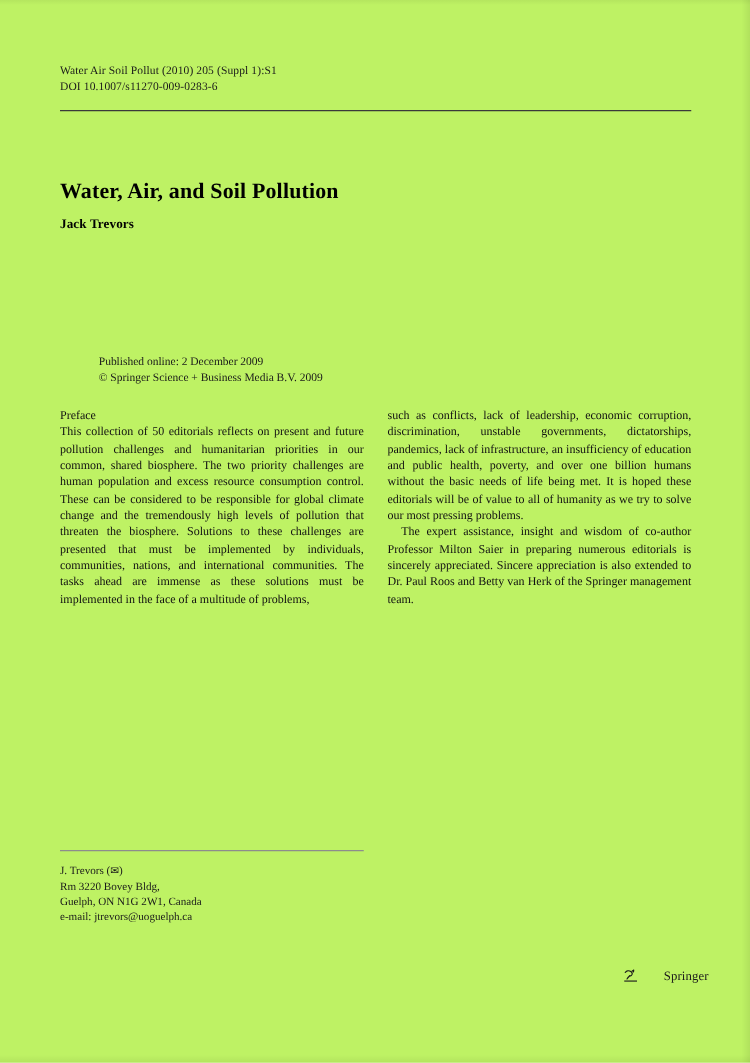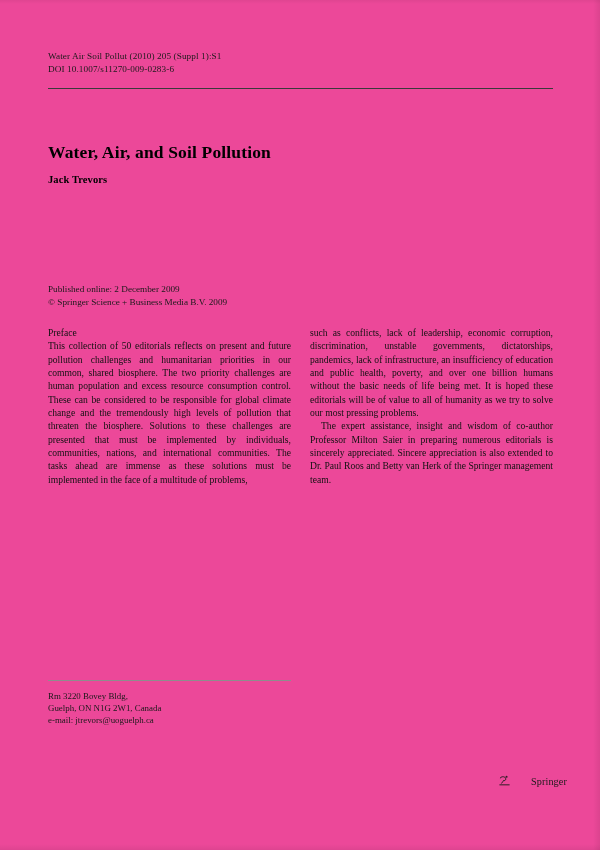--- a/index.html
+++ b/index.html
@@ -12,21 +12,21 @@
     background: #ffffff;
     font-family: "Liberation Serif", "DejaVu Serif", serif;
     color: #000000;
     overflow: hidden;
   }
 
   .page {
     position: relative;
     width: 600px;
     height: 850px;
-    background: #ec4899;
+    background: #bef264;
     box-sizing: border-box;
   }
 
   
   .scan-edge-right {
     position: absolute;
     top: 0;
     right: 0;
     width: 7px;
     height: 850px;
@@ -99,20 +99,21 @@
     position: absolute;
     left: 48px;
     top: 283px;
     width: 505px;
     font-size: 9.2px;
     line-height: 12.6px;
     color: #1a1a1a;
   }
   .pub-info div {
     white-space: nowrap;
+    margin-left: 31px;
   }
 
   .columns {
     position: absolute;
     left: 48px;
     top: 326px;
     width: 505px;
     height: 330px;
   }
   .col {
@@ -215,20 +216,21 @@
     </div>
     <div class="col col-right">
       <p>such as conflicts, lack of leadership, economic corruption, discrimination, unstable governments, dictatorships, pandemics, lack of infrastructure, an insufficiency of education and public health, poverty, and over one billion humans without the basic needs of life being met. It is hoped these editorials will be of value to all of humanity as we try to solve our most pressing problems.</p>
       <p class="indent">The expert assistance, insight and wisdom of co-author Professor Milton Saier in preparing numerous editorials is sincerely appreciated. Sincere appreciation is also extended to Dr. Paul Roos and Betty van Herk of the Springer management team.</p>
     </div>
   </div>
 
   <div class="footnote-rule"></div>
 
   <div class="affiliation">
+    <div><span>J. Trevors (</span><span class="envelope">✉</span><span>)</span></div>
     <div>Rm 3220 Bovey Bldg,</div>
     <div>Guelph, ON N1G 2W1, Canada</div>
     <div>e-mail: jtrevors@uoguelph.ca</div>
   </div>
 
   <div class="springer-mark">
     <svg class="springer-logo-svg" width="13" height="13" viewBox="0 0 13 13" aria-hidden="true">
       <g fill="none" stroke="#1a1a1a" stroke-width="0.9" stroke-linecap="round" stroke-linejoin="round">
         <path d="M2.2 3.0 C3.2 1.6, 5.2 1.3, 6.6 2.2 C7.6 2.8, 8.0 3.8, 7.6 4.7 C7.3 5.4, 6.5 5.8, 5.8 5.6"></path>
         <path d="M7.6 2.0 L9.0 1.0 L8.8 2.6"></path>

